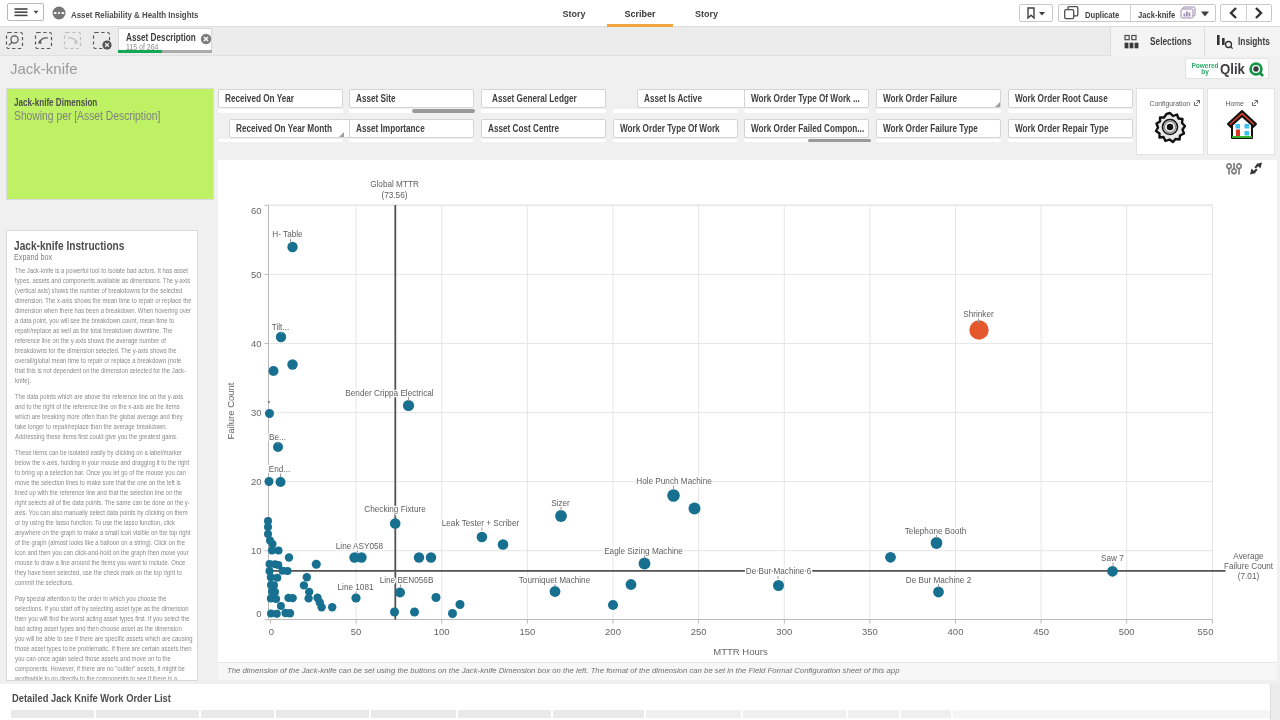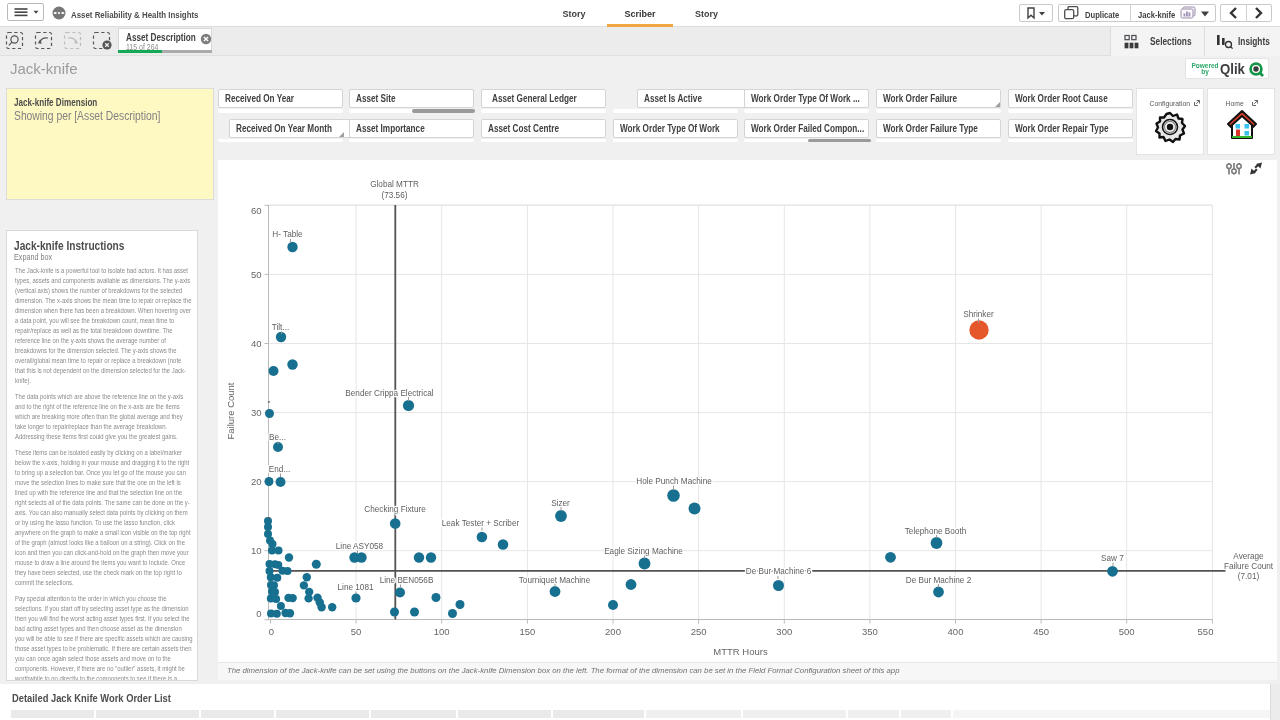--- a/index.html
+++ b/index.html
@@ -131,21 +131,21 @@
 <div class="card" style="left:1185px; top:58px; width:84px; height:21px; border:1px solid #e3e3e3; border-radius:2px;">
   <div class="abs" style="left:4px; top:3.5px; width:30px; text-align:center; font-size:6.5px; font-weight:bold; color:#29a768; line-height:6.5px;">Powered<br>by</div>
   <div class="abs" style="left:34px; top:0.5px; font-size:15px; font-weight:bold; color:#3d3d40;"><span class="cond" style="transform:scaleX(0.88);">Qlik</span></div>
   <svg width="16" height="16" style="position:absolute;left:63px;top:2.5px">
     <circle cx="7" cy="7" r="5.4" fill="none" stroke="#149548" stroke-width="2.7"></circle>
     <circle cx="7" cy="7" r="2.7" fill="#3d3d40"></circle>
     <path d="M10.4 10.4 L14 14" stroke="#149548" stroke-width="2.8"></path>
   </svg>
 </div>
 
-<div class="abs" style="left:5.5px; top:88px; width:208px; height:112px; background:#fef9c3; border:1px solid #dcdcdc;">
+<div class="abs" style="left:5.5px; top:88px; width:208px; height:112px; background:#bef264; border:1px solid #dcdcdc;">
   <div class="abs" style="left:7px; top:8px; font-size:10px; font-weight:bold; color:#4d4d4d;"><span class="cond" style="transform:scaleX(0.81);">Jack-knife Dimension</span></div>
   <div class="abs" style="left:7px; top:20px; font-size:12px; color:#808080;"><span class="cond" style="transform:scaleX(0.86);">Showing per [Asset Description]</span></div>
 </div>
 
 <div class="card" style="left:5.5px; top:229.5px; width:192px; height:451px; border:1px solid #d9d9d9; overflow:hidden;">
   <div class="abs" style="left:7.5px; top:7px; font-size:13px; font-weight:bold; color:#4d4d4d;"><span class="cond" style="transform:scaleX(0.78);">Jack-knife Instructions</span></div>
   <div class="abs" style="left:7px; top:21.5px; font-size:8.5px; color:#808080;"><span class="cond" style="transform:scaleX(0.85);">Expand box</span></div>
   <div class="abs" style="left:8.5px; top:35px; width:234px; font-size:7.8px; line-height:10px; color:#8a8a8a; transform:scaleX(0.76); transform-origin:0 0;">
     <p>The Jack-knife is a powerful tool to isolate bad actors. It has asset types, assets and components available as dimensions. The y-axis (vertical axis) shows the number of breakdowns for the selected dimension. The x-axis shows the mean time to repair or replace the dimension when there has been a breakdown. When hovering over a data point, you will see the breakdown count, mean time to repair/replace as well as the total breakdown downtime. The reference line on the y-axis shows the average number of breakdowns for the dimension selected. The y-axis shows the overall/global mean time to repair or replace a breakdown (note that this is not dependent on the dimension selected for the Jack-knife).</p>
     <p style="margin-top:6px;">The data points which are above the reference line on the y-axis and to the right of the reference line on the x-axis are the items which are breaking more often than the global average and they take longer to repair/replace than the average breakdown. Addressing these items first could give you the greatest gains.</p>

